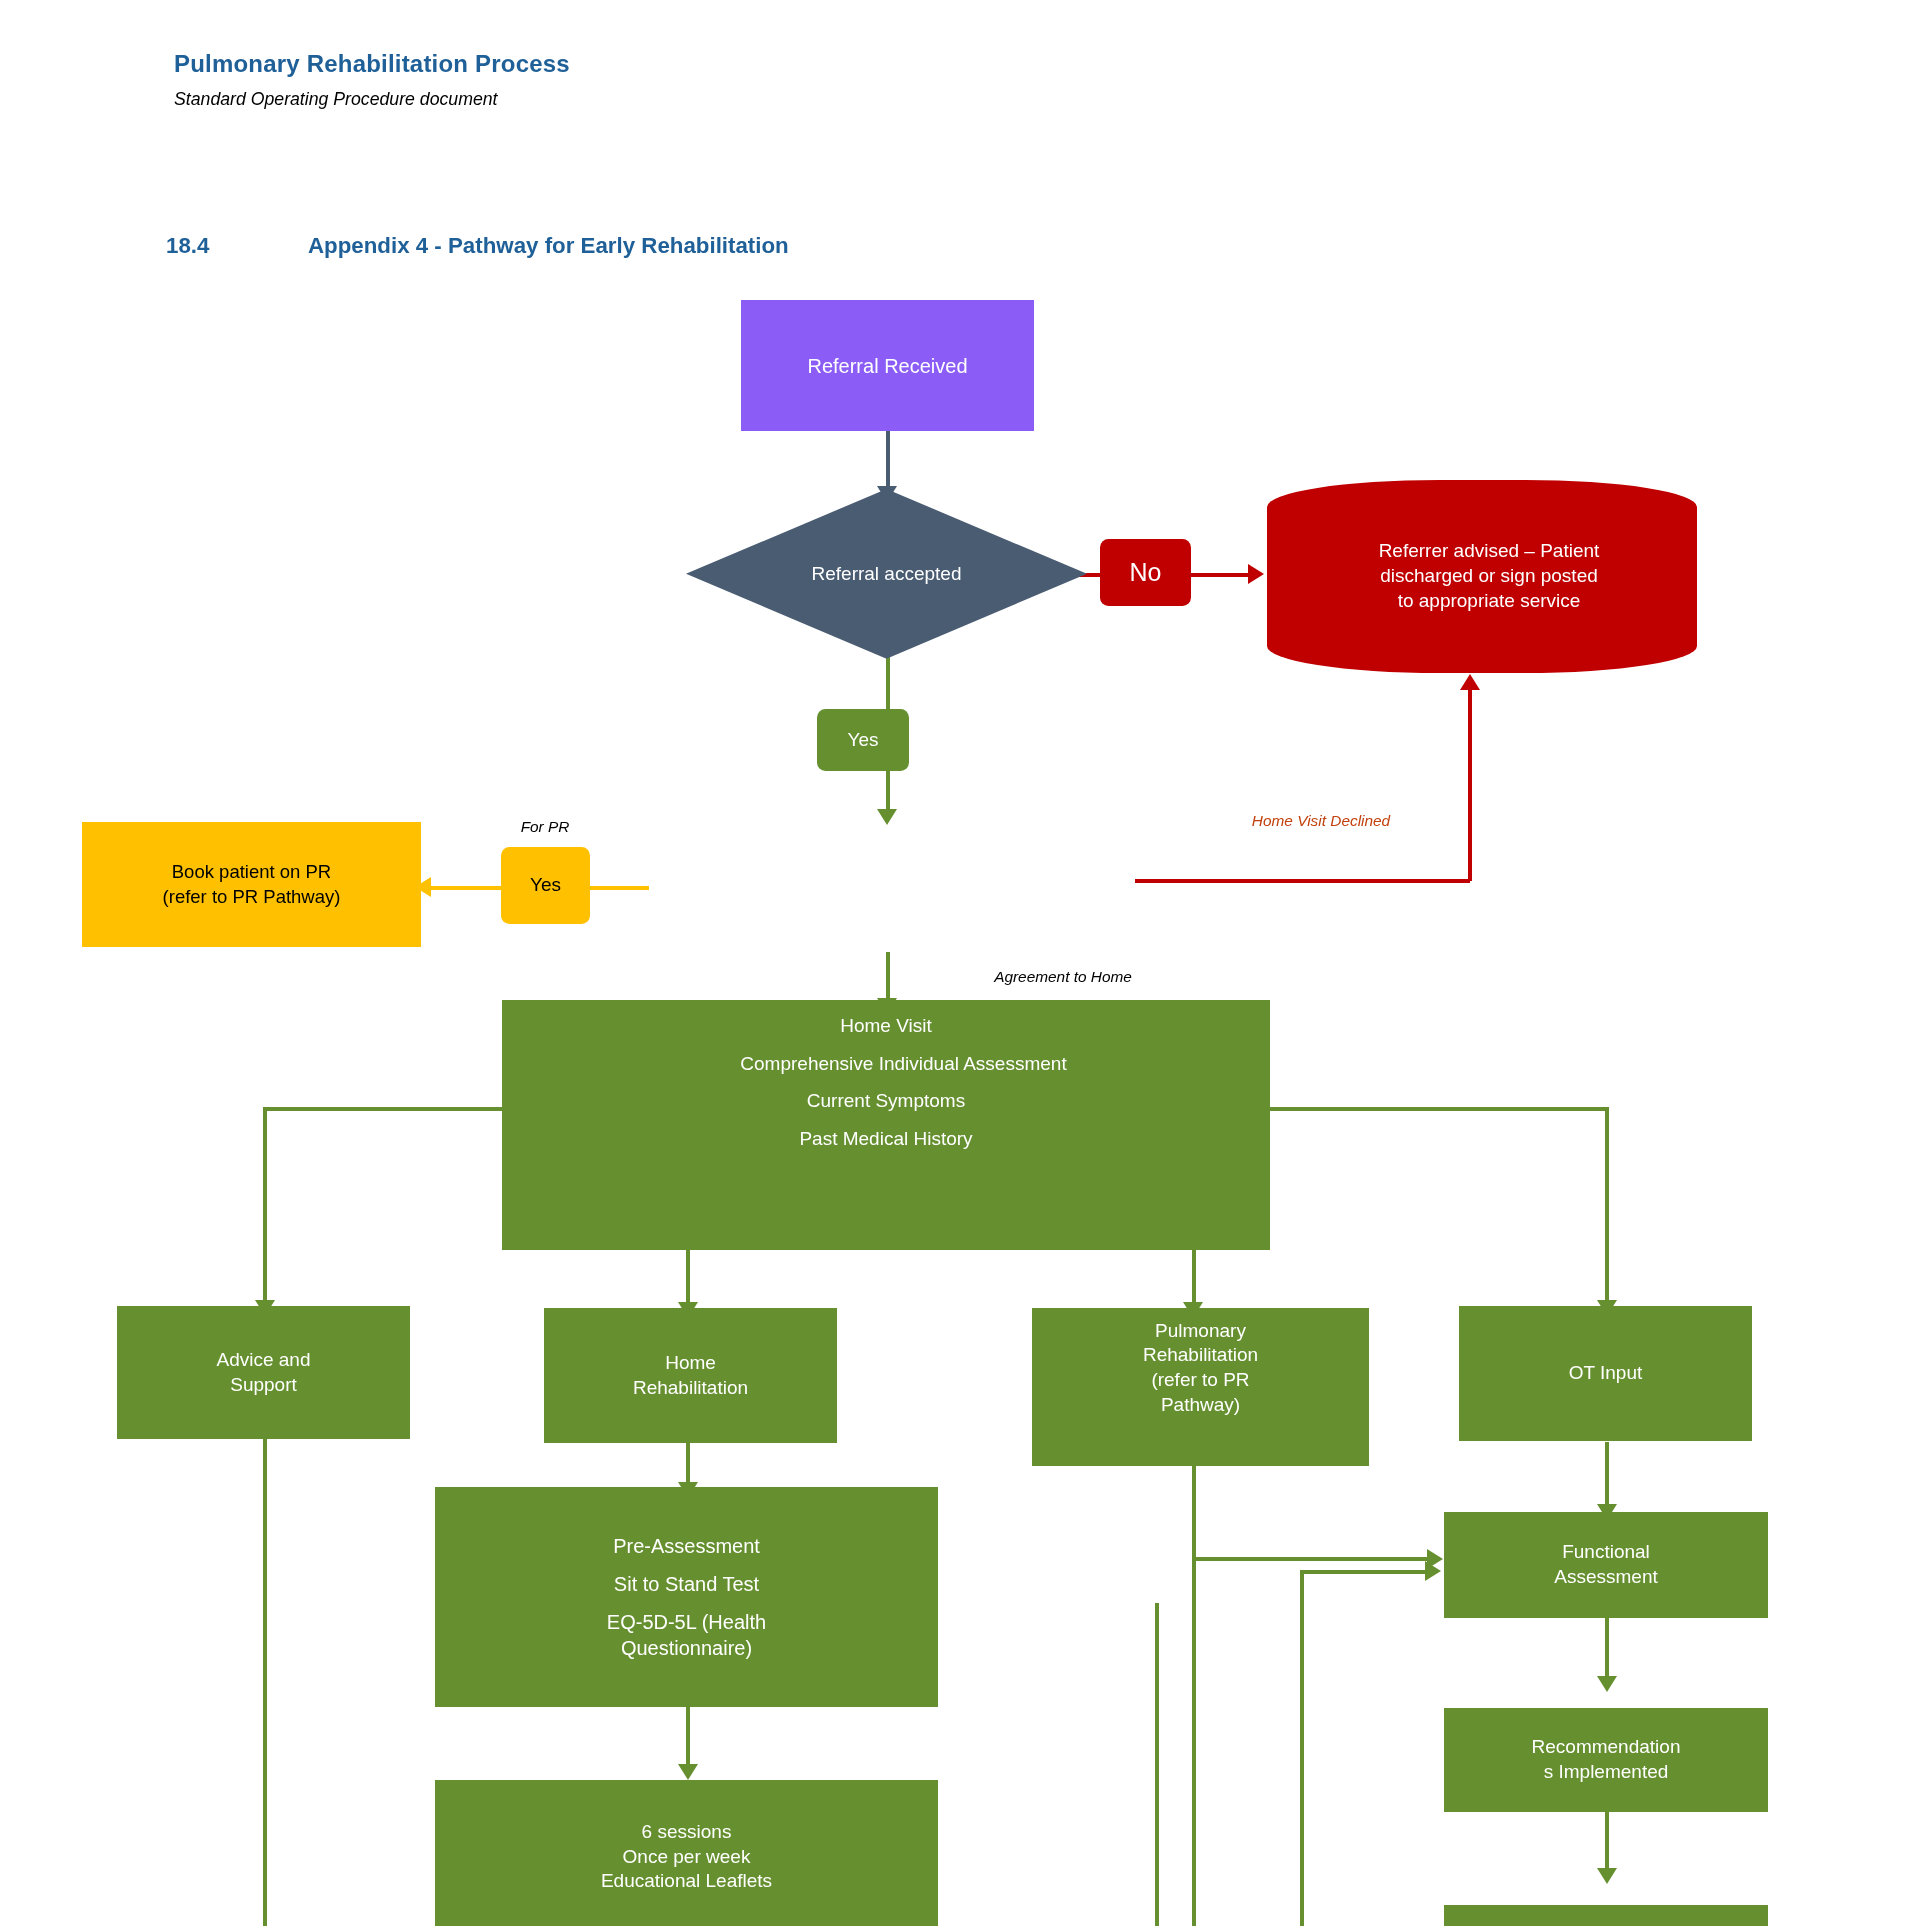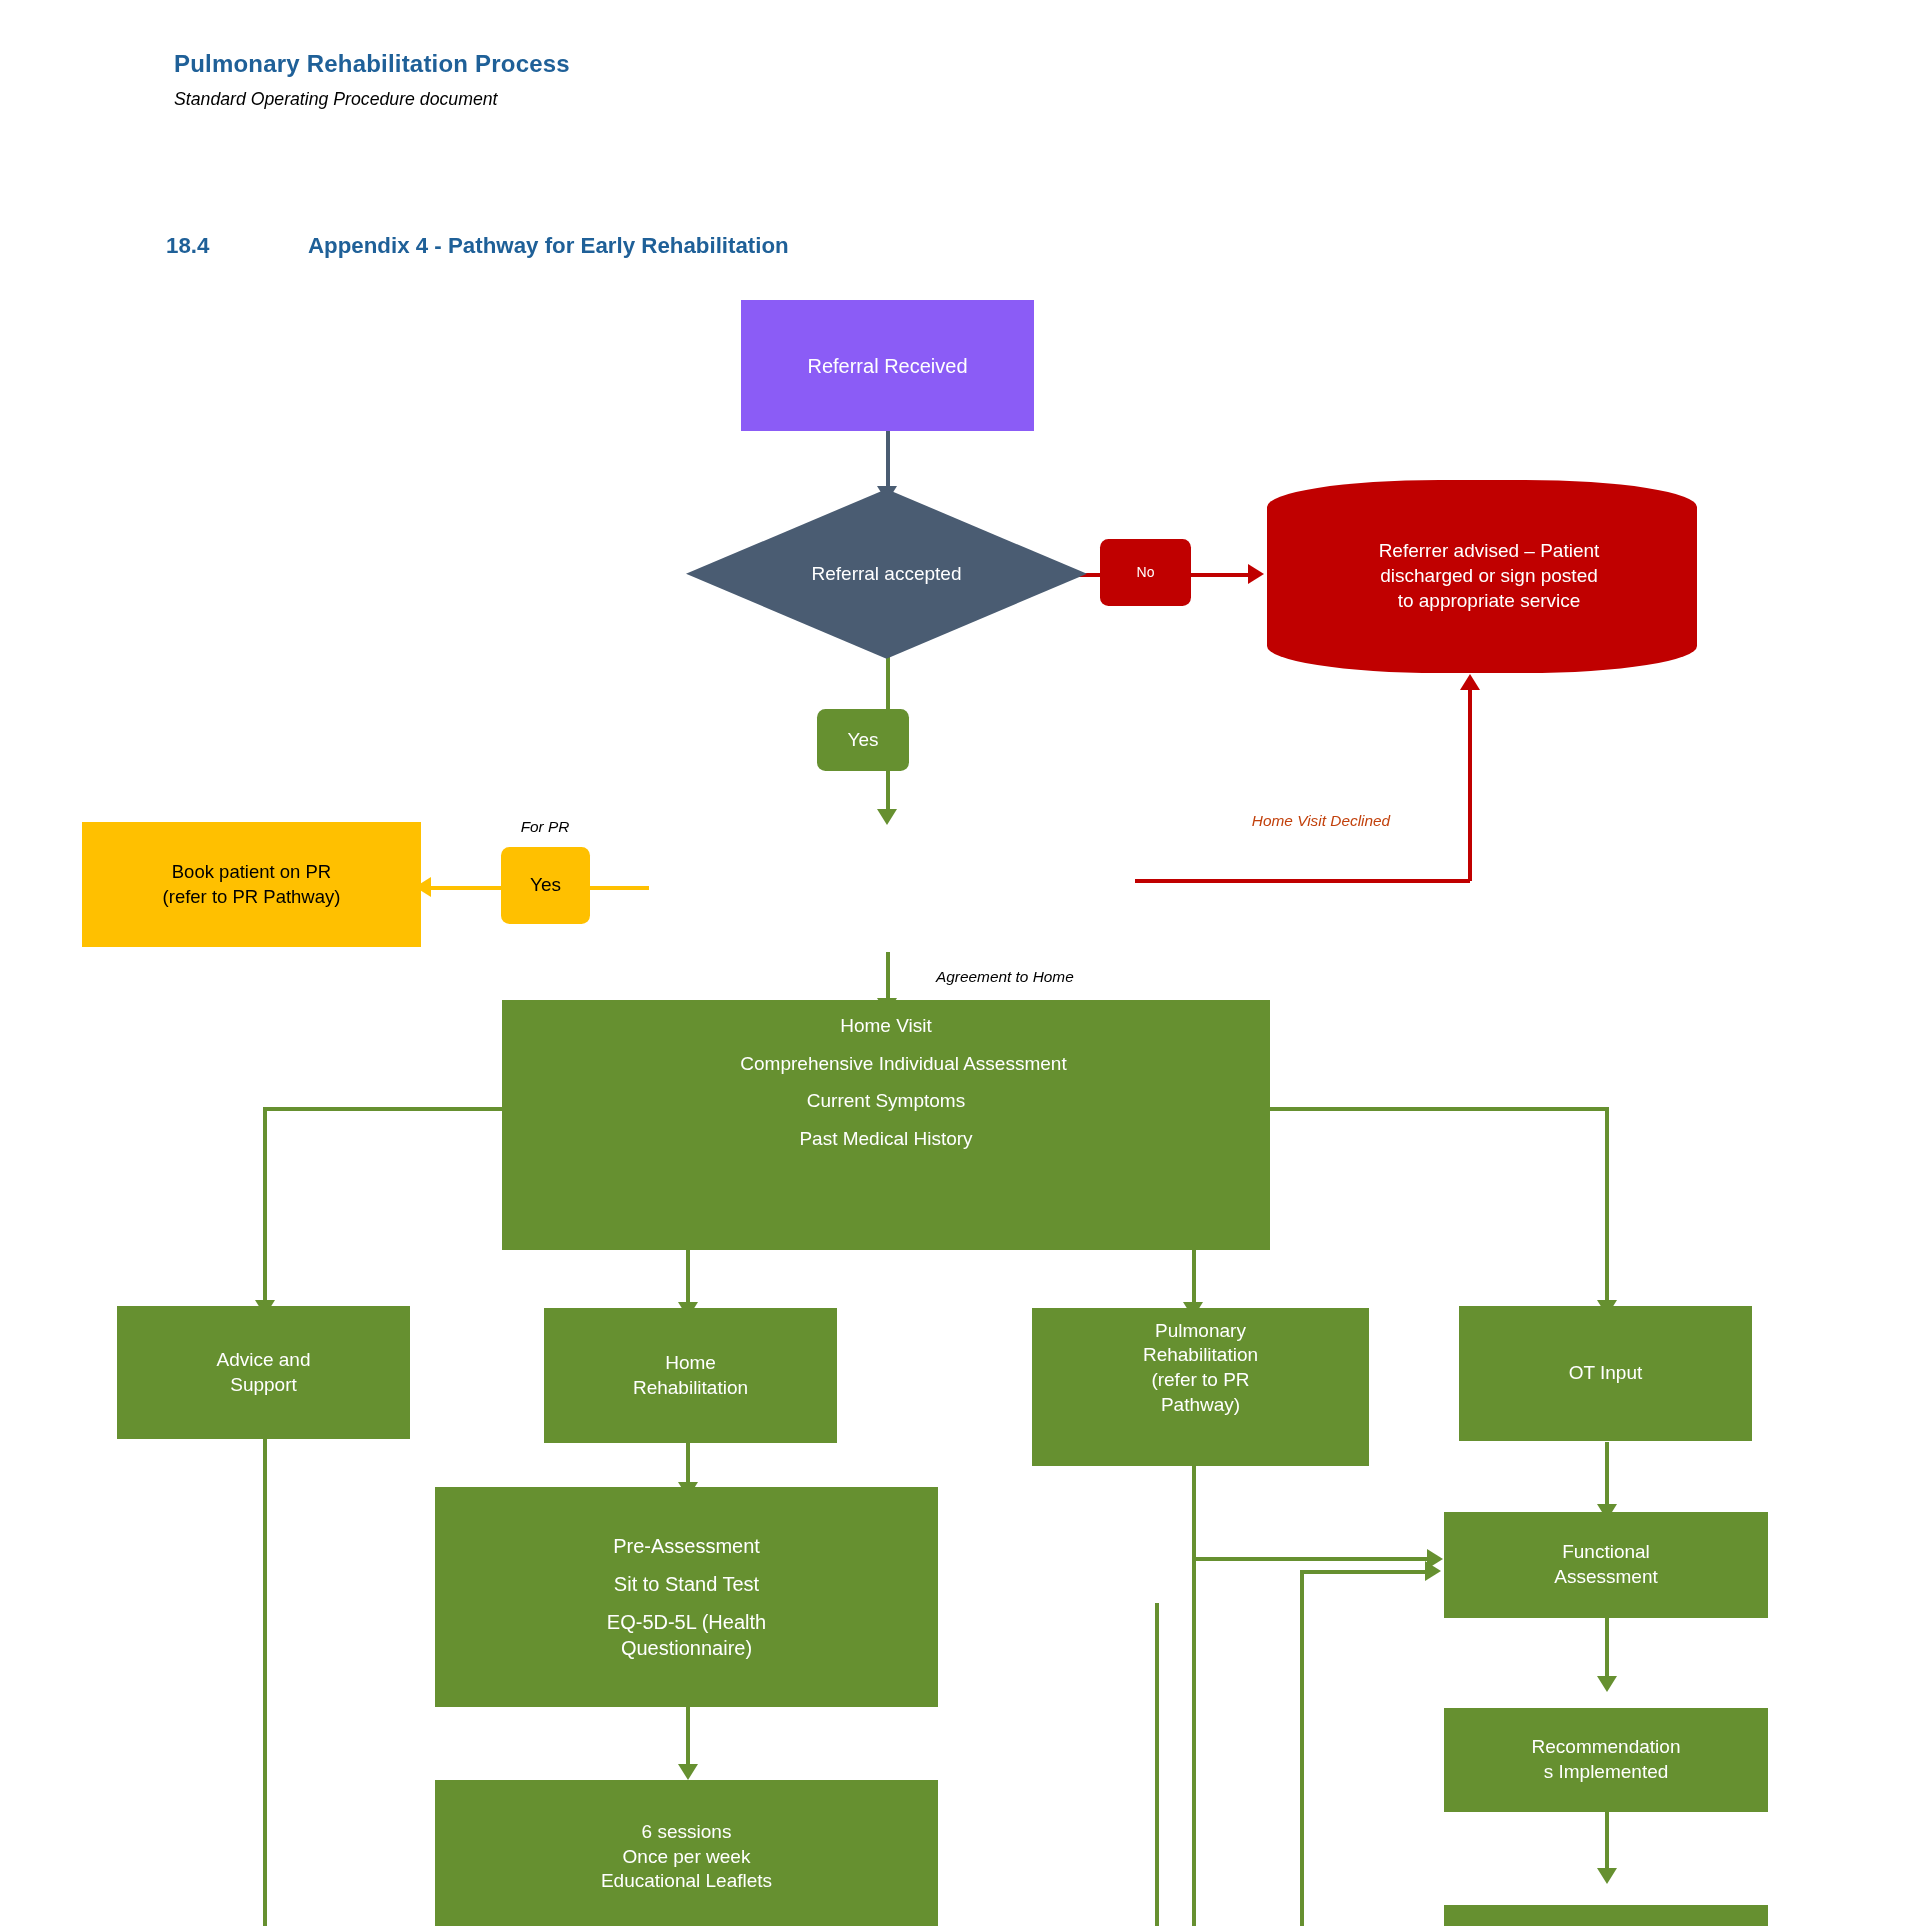--- a/index.html
+++ b/index.html
@@ -136,21 +136,21 @@
   <div class="diamond" style="left:686px;top:489px;width:401px;height:169px;font-size:19px;">
     <svg class="dshape" viewBox="0 0 1040 440" preserveAspectRatio="none">
       <polygon points="520,0 1040,220 520,440 0,220" fill="#4A5C72"></polygon>
     </svg>
     <div class="dtext">
       <span class="ln">Referral</span>
       <span class="ln">accepted</span>
     </div>
   </div>
 
-  <div class="node red pill" style="left:1100px;top:539px;width:91px;height:67px;font-size:14px;">
+  <div class="node red pill" style="left:1100px;top:539px;width:91px;height:67px;font-size:25px;">
     <span class="ln">No</span>
   </div>
 
   <div class="node red barrel" style="left:1267px;top:480px;width:430px;height:193px;font-size:19px;">
     <span class="ln">Referrer advised – Patient</span>
     <span class="ln">discharged or sign posted</span>
     <span class="ln">to appropriate service</span>
   </div>
 
   <div class="node green pill" style="left:817px;top:709px;width:92px;height:62px;font-size:19px;">
@@ -222,16 +222,16 @@
     
   </div>
 
   <div class="elabel" style="left:499px;top:817px;width:92px;">For PR</div>
 
   <div class="elabel red-t" style="left:1238px;top:811px;width:166px;">
     <span class="ln">Home Visit</span>
     <span class="ln">Declined</span>
   </div>
 
-  <div class="elabel" style="left:936px;top:967px;width:254px;text-align:left;">Agreement to Home</div>
+  <div class="elabel" style="left:936px;top:967px;width:254px;text-align:center;">Agreement to Home</div>
 
 </div>
 
 
 </body></html>

